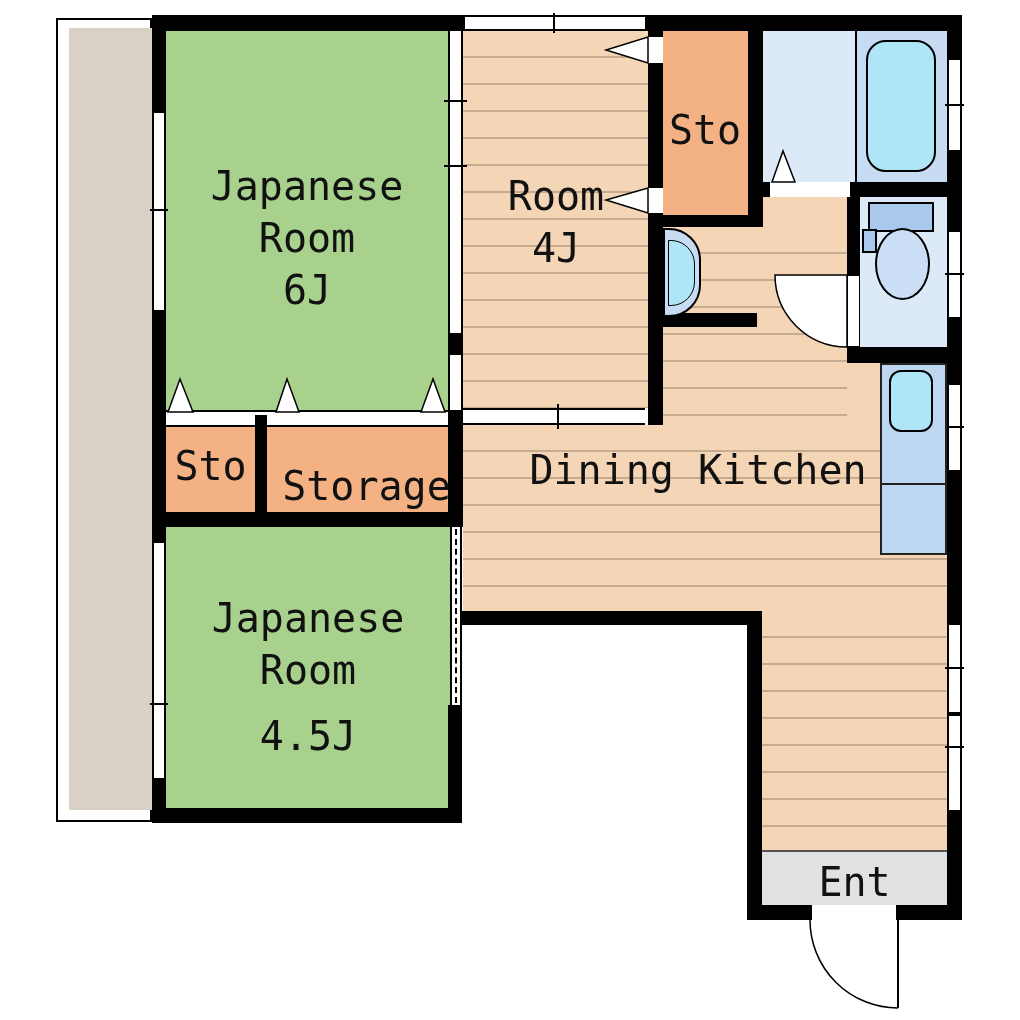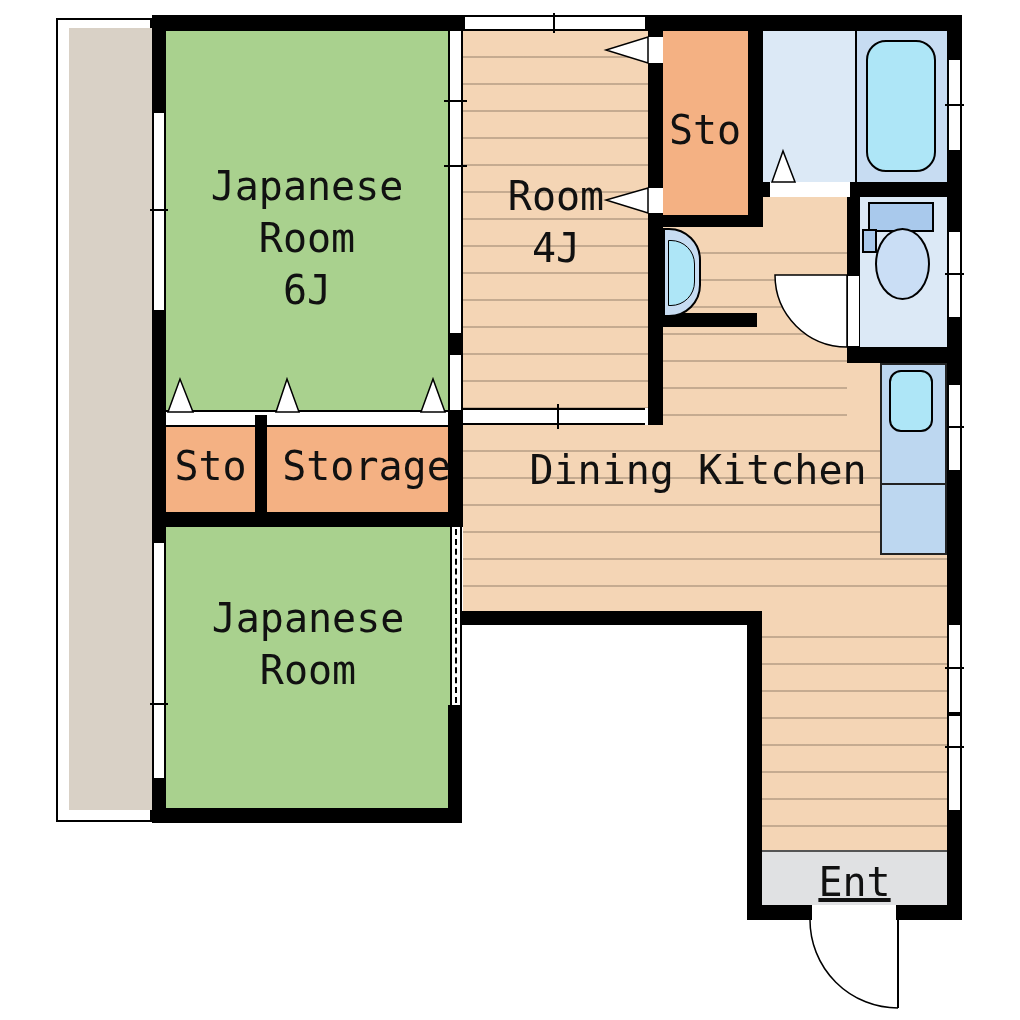--- a/index.html
+++ b/index.html
@@ -146,27 +146,28 @@
   <div class="lblbox" style="left:463px;top:170px;width:186px;">
     <div>Room</div>
     <div>4J</div>
   </div>
   <div class="lblbox" style="left:662px;top:104px;width:86px;">
     <div>Sto</div>
   </div>
   <div class="lblbox" style="left:166px;top:440px;width:89px;">
     <div>Sto</div>
   </div>
-  <div class="lblbox" style="left:267px;top:440px;width:199px;">
+  <div class="lblbox" style="left:267px;top:460px;width:199px;">
     <div>Storage</div>
   </div>
   <div class="lblbox" style="left:463px;top:444px;width:470px;row-gap:0;">
     <div>Dining Kitchen</div>
   </div>
   <div class="lblbox" style="left:166px;top:592px;width:284px;">
     <div>Japanese</div>
     <div>Room</div>
+    <div style="margin-top:14px;">4.5J</div>
   </div>
-  <div class="lblbox" style="left:762px;top:856px;width:185px;text-decoration:underline;">
+  <div class="lblbox" style="left:762px;top:856px;width:185px;">
     <div>Ent</div>
   </div>
 
 </div>
 
 </body></html>

